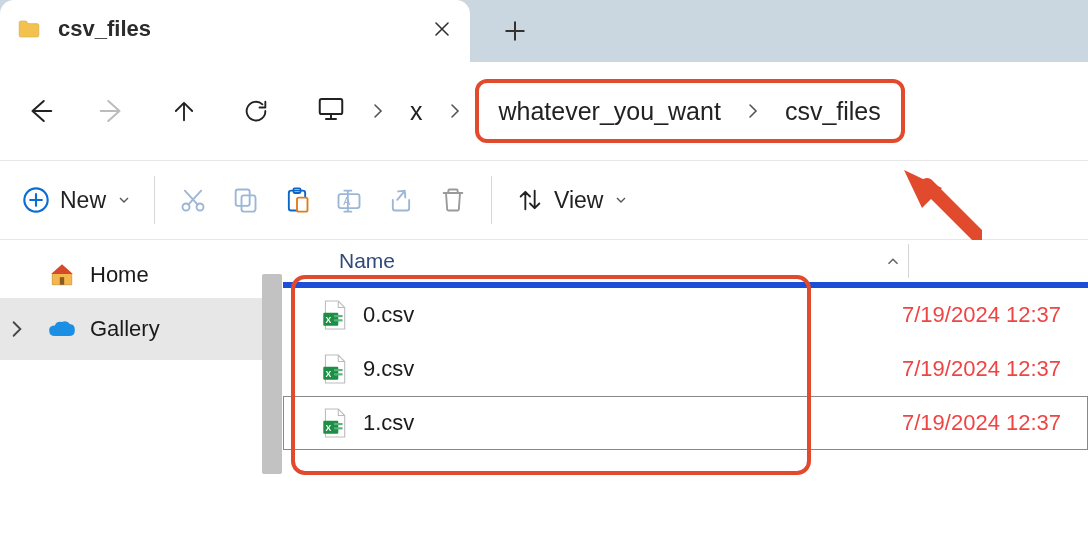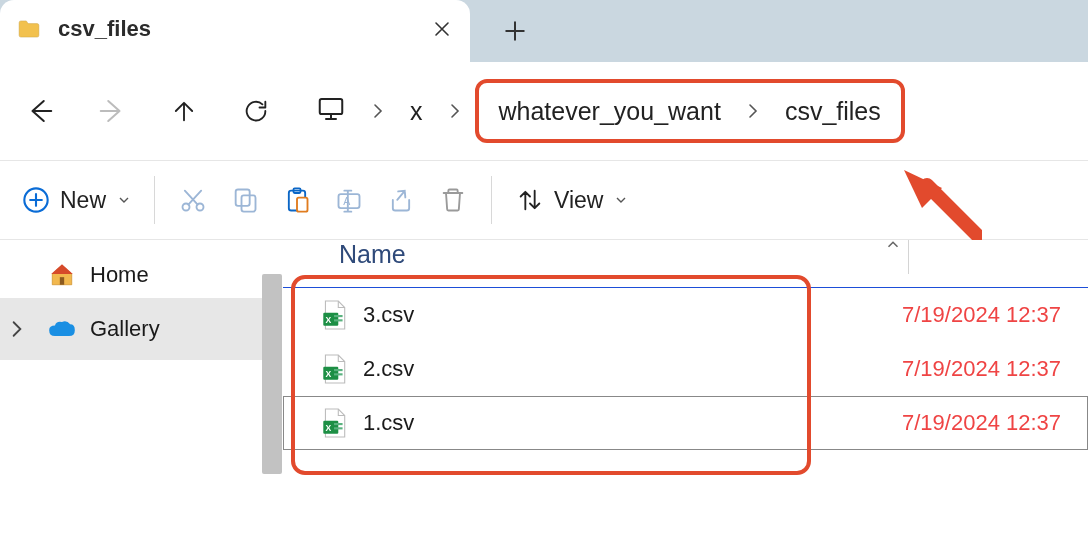--- a/index.html
+++ b/index.html
@@ -34,21 +34,21 @@
   
   .main { display:flex; height:294px; position:relative; }
   .sidebar { width:283px; border-right:1px solid transparent; position:relative; padding-top:12px; }
   .sb-scroll { position:absolute; right:0; top:34px; width:20px; height:200px; background:#c2c2c2; border-radius:2px; }
   .sb-item { display:flex; align-items:center; gap:14px; padding:10px 16px 10px 48px; font-size:22px; }
   .sb-item.sel { background:#e7e7e7; }
   .sb-item .expand { position:absolute; left:8px; width:18px; height:18px; }
   .sb-ic { width:28px; height:26px; }
 
   .file-pane { flex:1; position:relative; }
-  .cols { display:flex; align-items:flex-start; height:48px; border-bottom:1px solid #1d4ed8; font-size:25px; color:#2f4a7a; }
+  .cols { display:flex; align-items:center; height:48px; border-bottom:6px solid #1d4ed8; font-size:21px; color:#2f4a7a; }
   .col-name { width:595px; padding-left:56px; }
   .col-sort { width:30px; display:flex; justify-content:center; }
   .col-sep { width:1px; height:34px; background:#d4d4d4; }
   .col-date { padding-left:24px; flex:1; }
 
   .file-row { display:flex; align-items:center; height:54px; font-size:22px; }
   .file-row.lastsel { outline:1px solid #888; outline-offset:-1px; }
   .file-name { width:595px; padding-left:38px; display:flex; align-items:center; gap:16px; }
   .csv-ic { width:26px; height:30px; }
   .file-date { padding-left:24px; color:#ef4444; }
@@ -228,36 +228,36 @@
     <div class="file-row">
       <div class="file-name">
         <svg class="csv-ic" viewBox="0 0 24 28">
             <path d="M4 1 H16 L22 7 V27 H4 Z" fill="#fff" stroke="#bbb" stroke-width="1"></path>
             <path d="M16 1 V7 H22" fill="none" stroke="#bbb"></path>
             <rect x="2" y="12" width="14" height="12" rx="1" fill="#1d8f45"></rect>
             <text x="4" y="21" font-size="8" fill="#fff" font-weight="bold">X</text>
             <rect x="12" y="14" width="8" height="2" fill="#5ab27f"></rect>
             <rect x="12" y="18" width="8" height="2" fill="#5ab27f"></rect>
           </svg>
-        <span>3.csv</span>
+        <span>0.csv</span>
       </div>
       <div class="file-date">7/19/2024 12:37</div>
     </div>
 
     <div class="file-row">
       <div class="file-name">
         <svg class="csv-ic" viewBox="0 0 24 28">
             <path d="M4 1 H16 L22 7 V27 H4 Z" fill="#fff" stroke="#bbb" stroke-width="1"></path>
             <path d="M16 1 V7 H22" fill="none" stroke="#bbb"></path>
             <rect x="2" y="12" width="14" height="12" rx="1" fill="#1d8f45"></rect>
             <text x="4" y="21" font-size="8" fill="#fff" font-weight="bold">X</text>
             <rect x="12" y="14" width="8" height="2" fill="#5ab27f"></rect>
             <rect x="12" y="18" width="8" height="2" fill="#5ab27f"></rect>
           </svg>
-        <span>2.csv</span>
+        <span>9.csv</span>
       </div>
       <div class="file-date">7/19/2024 12:37</div>
     </div>
 
     <div class="file-row lastsel">
       <div class="file-name">
         <svg class="csv-ic" viewBox="0 0 24 28">
             <path d="M4 1 H16 L22 7 V27 H4 Z" fill="#fff" stroke="#bbb" stroke-width="1"></path>
             <path d="M16 1 V7 H22" fill="none" stroke="#bbb"></path>
             <rect x="2" y="12" width="14" height="12" rx="1" fill="#1d8f45"></rect>

